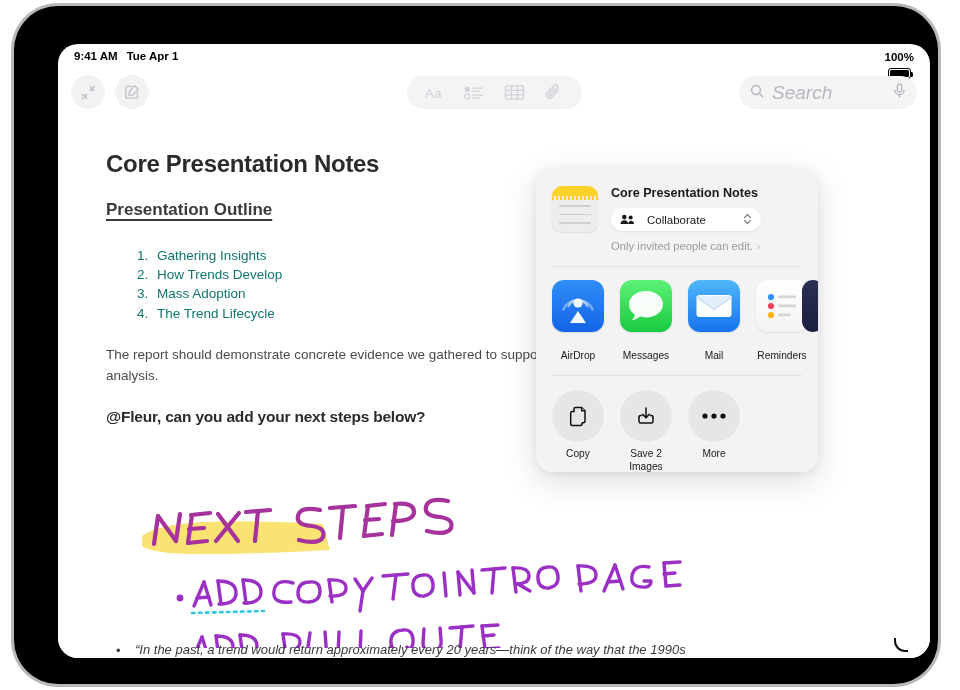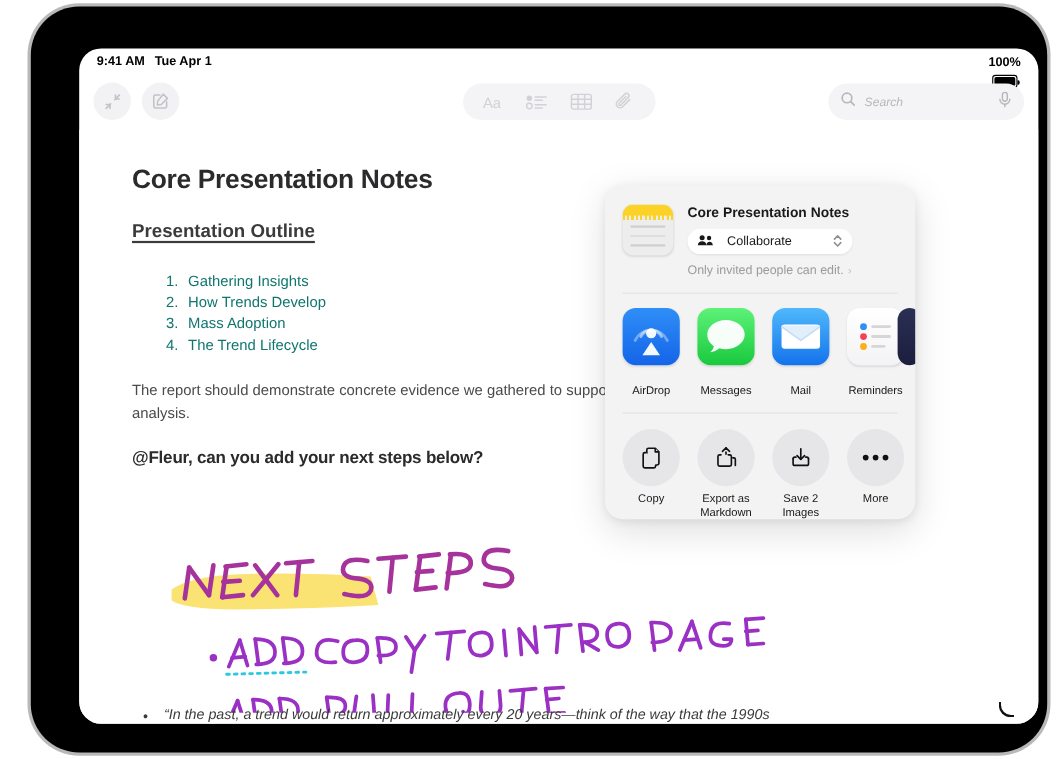--- a/index.html
+++ b/index.html
@@ -6,21 +6,21 @@
   html, body {
     width: 960px; height: 690px;
     background: #ffffff;
     font-family: "Liberation Sans", sans-serif;
     overflow: hidden;
   }
 
   
   #device-frame {
     position: absolute;
-    left: 28px; top: 6px;
+    left: 14px; top: 6px;
     width: 924px; height: 678px;
     background: #000000;
     border-radius: 44px;
     box-shadow: 0 0 0 3px #b9b9bb;
   }
   #screen {
     position: absolute;
     left: 44px; top: 38px;
     width: 872px; height: 614px;
     background: #ffffff;
@@ -73,21 +73,21 @@
     padding: 0 9px;
   }
   .fmt-icon { width: 28px; height: 22px; display: flex; align-items: center; justify-content: center; color: #d2d2d6; }
 
   #search-pill {
     position: absolute; right: 13px; top: 8px;
     width: 178px; height: 33px; border-radius: 17px;
     background: #f4f4f6;
     display: flex; align-items: center; padding: 0 11px;
   }
-  #search-text { margin-left: 8px; font-size: 11px; color: #b7b7bb; font-style: italic; }
+  #search-text { margin-left: 8px; font-size: 19px; color: #b7b7bb; font-style: italic; }
   #mic-icon { margin-left: auto; color: #b7b7bb; }
 
   
   #document {
     position: absolute; left: 0; top: 74px; right: 0; bottom: 0;
     background: #fff; overflow: hidden;
   }
   #doc-title {
     position: absolute; left: 48px; top: 32px;
     font-size: 24px; font-weight: bold; color: #2b2b2d; letter-spacing: -0.3px;
@@ -512,31 +512,20 @@
             <div class="action-circle">
               <svg width="24" height="24" viewBox="0 0 24 24" stroke="#111" stroke-width="1.5" fill="#e6e6e8" stroke-linejoin="round">
                 <path d="M9.5 3.5h6.2l3.3 3.3v10.4a1.5 1.5 0 0 1-1.5 1.5H9.5a1.5 1.5 0 0 1-1.5-1.5V5a1.5 1.5 0 0 1 1.5-1.5z"></path>
                 <path d="M15.7 3.5v3.3h3.3"></path>
                 <path d="M16 18.7v1.2a1.5 1.5 0 0 1-1.5 1.5H6.2a1.5 1.5 0 0 1-1.5-1.5V9a1.5 1.5 0 0 1 1.5-1.5H8"></path>
               </svg>
             </div>
             <div class="action-label">Copy</div>
           </div>
 
-          <div class="action-item">
-            <div class="action-circle">
-              <svg width="24" height="24" viewBox="0 0 24 24" stroke="#111" stroke-width="1.5" fill="#e6e6e8" stroke-linecap="round" stroke-linejoin="round">
-                <path d="M12 3.2 12 13"></path>
-                  <path d="M8.8 6.4 12 3.2 15.2 6.4"></path>
-                <path d="M7.5 9.5H6.2a1.5 1.5 0 0 0-1.5 1.5v7.3a1.5 1.5 0 0 0 1.5 1.5h9.2a1.5 1.5 0 0 0 1.5-1.5V11a1.5 1.5 0 0 0-1.5-1.5H14"></path>
-                <path d="M18.2 12.2h.9a1.4 1.4 0 0 1 1.4 1.4v5.5"></path>
-              </svg>
-            </div>
-            <div class="action-label">Export as Markdown</div>
-          </div>
 
           <div class="action-item">
             <div class="action-circle">
               <svg width="24" height="24" viewBox="0 0 24 24" stroke="#111" stroke-width="1.5" fill="none" stroke-linecap="round" stroke-linejoin="round">
                 <path d="M12 4 12 13.5"></path>
                   <path d="M8.6 10.2 12 13.6 15.4 10.2"></path>
                 <path d="M5 13.2v4.3a1.6 1.6 0 0 0 1.6 1.6h10.8a1.6 1.6 0 0 0 1.6-1.6v-4.3"></path>
                 <path d="M5 13.2a1.6 1.6 0 0 1 1.6-1.6h1"></path>
                   <path d="M19 13.2a1.6 1.6 0 0 0-1.6-1.6h-1"></path>
               </svg>

